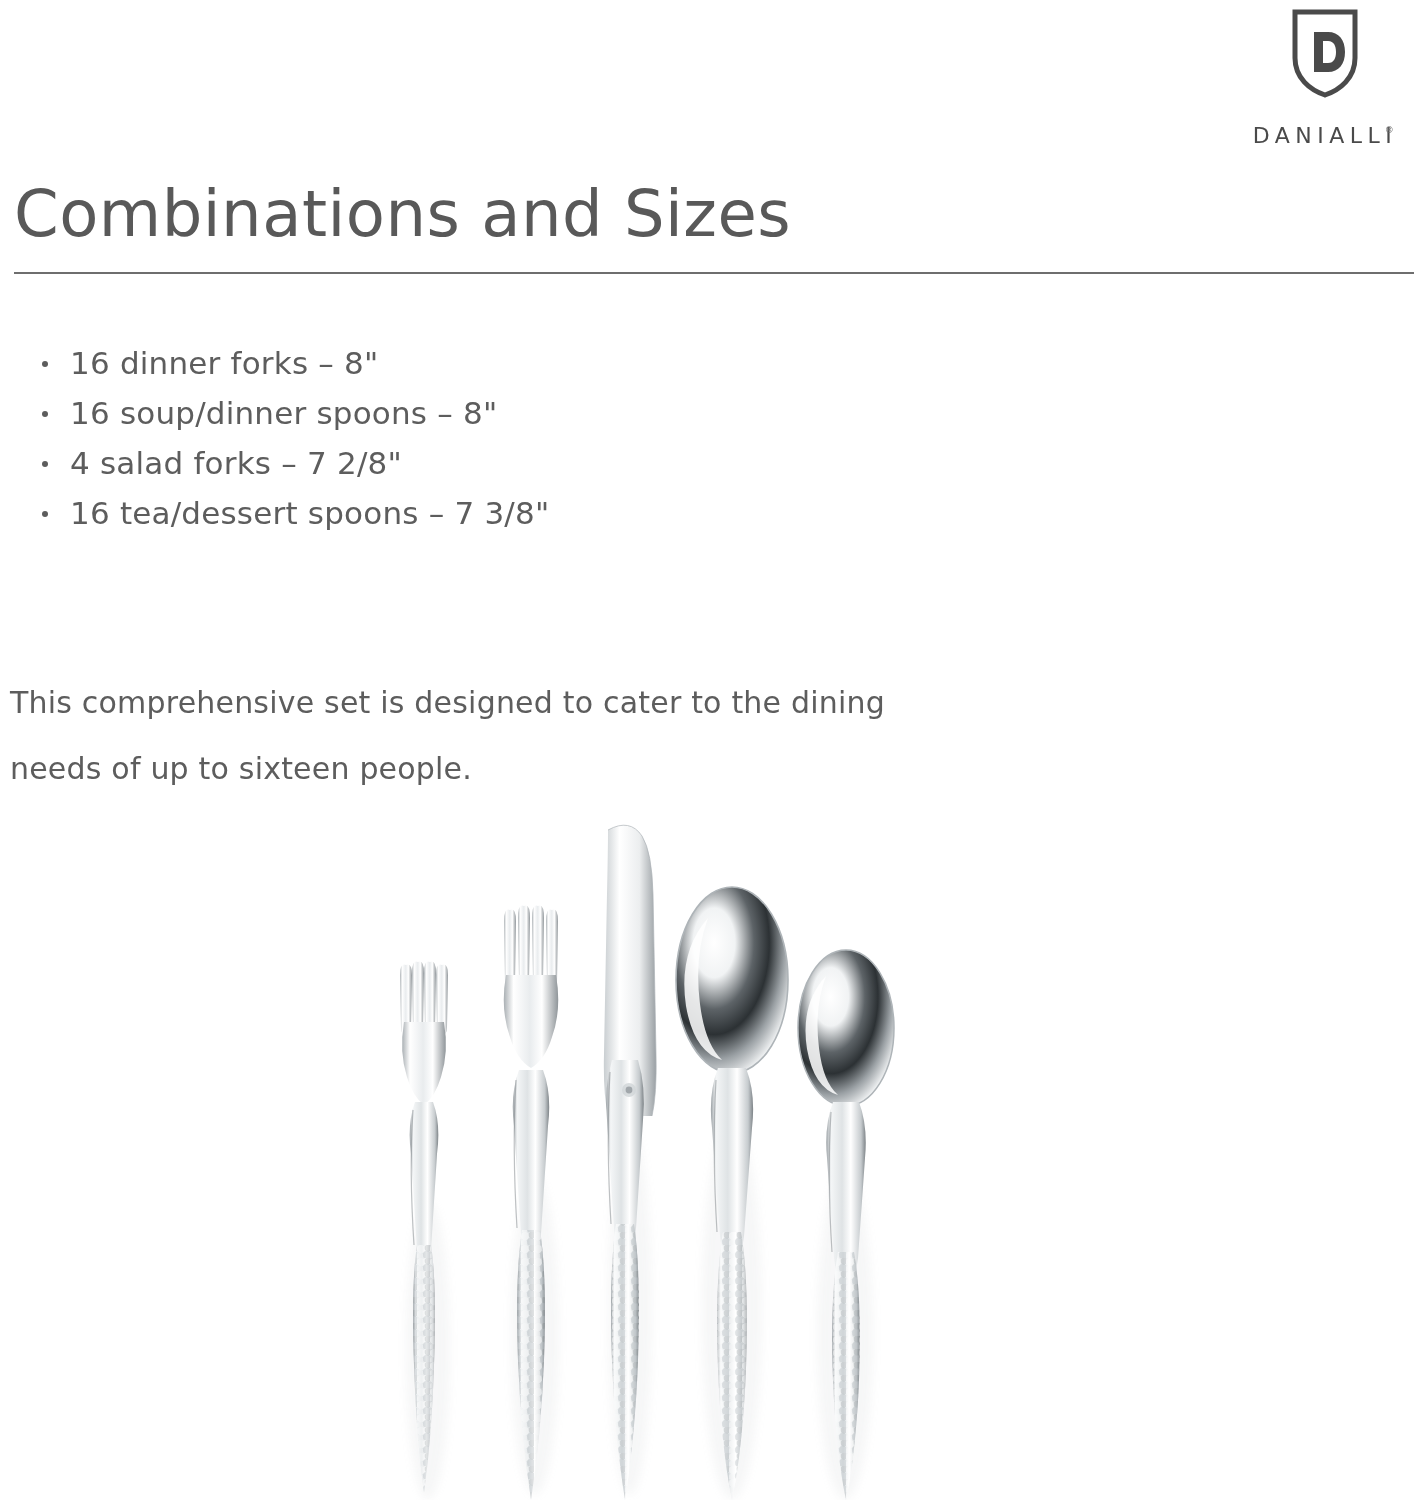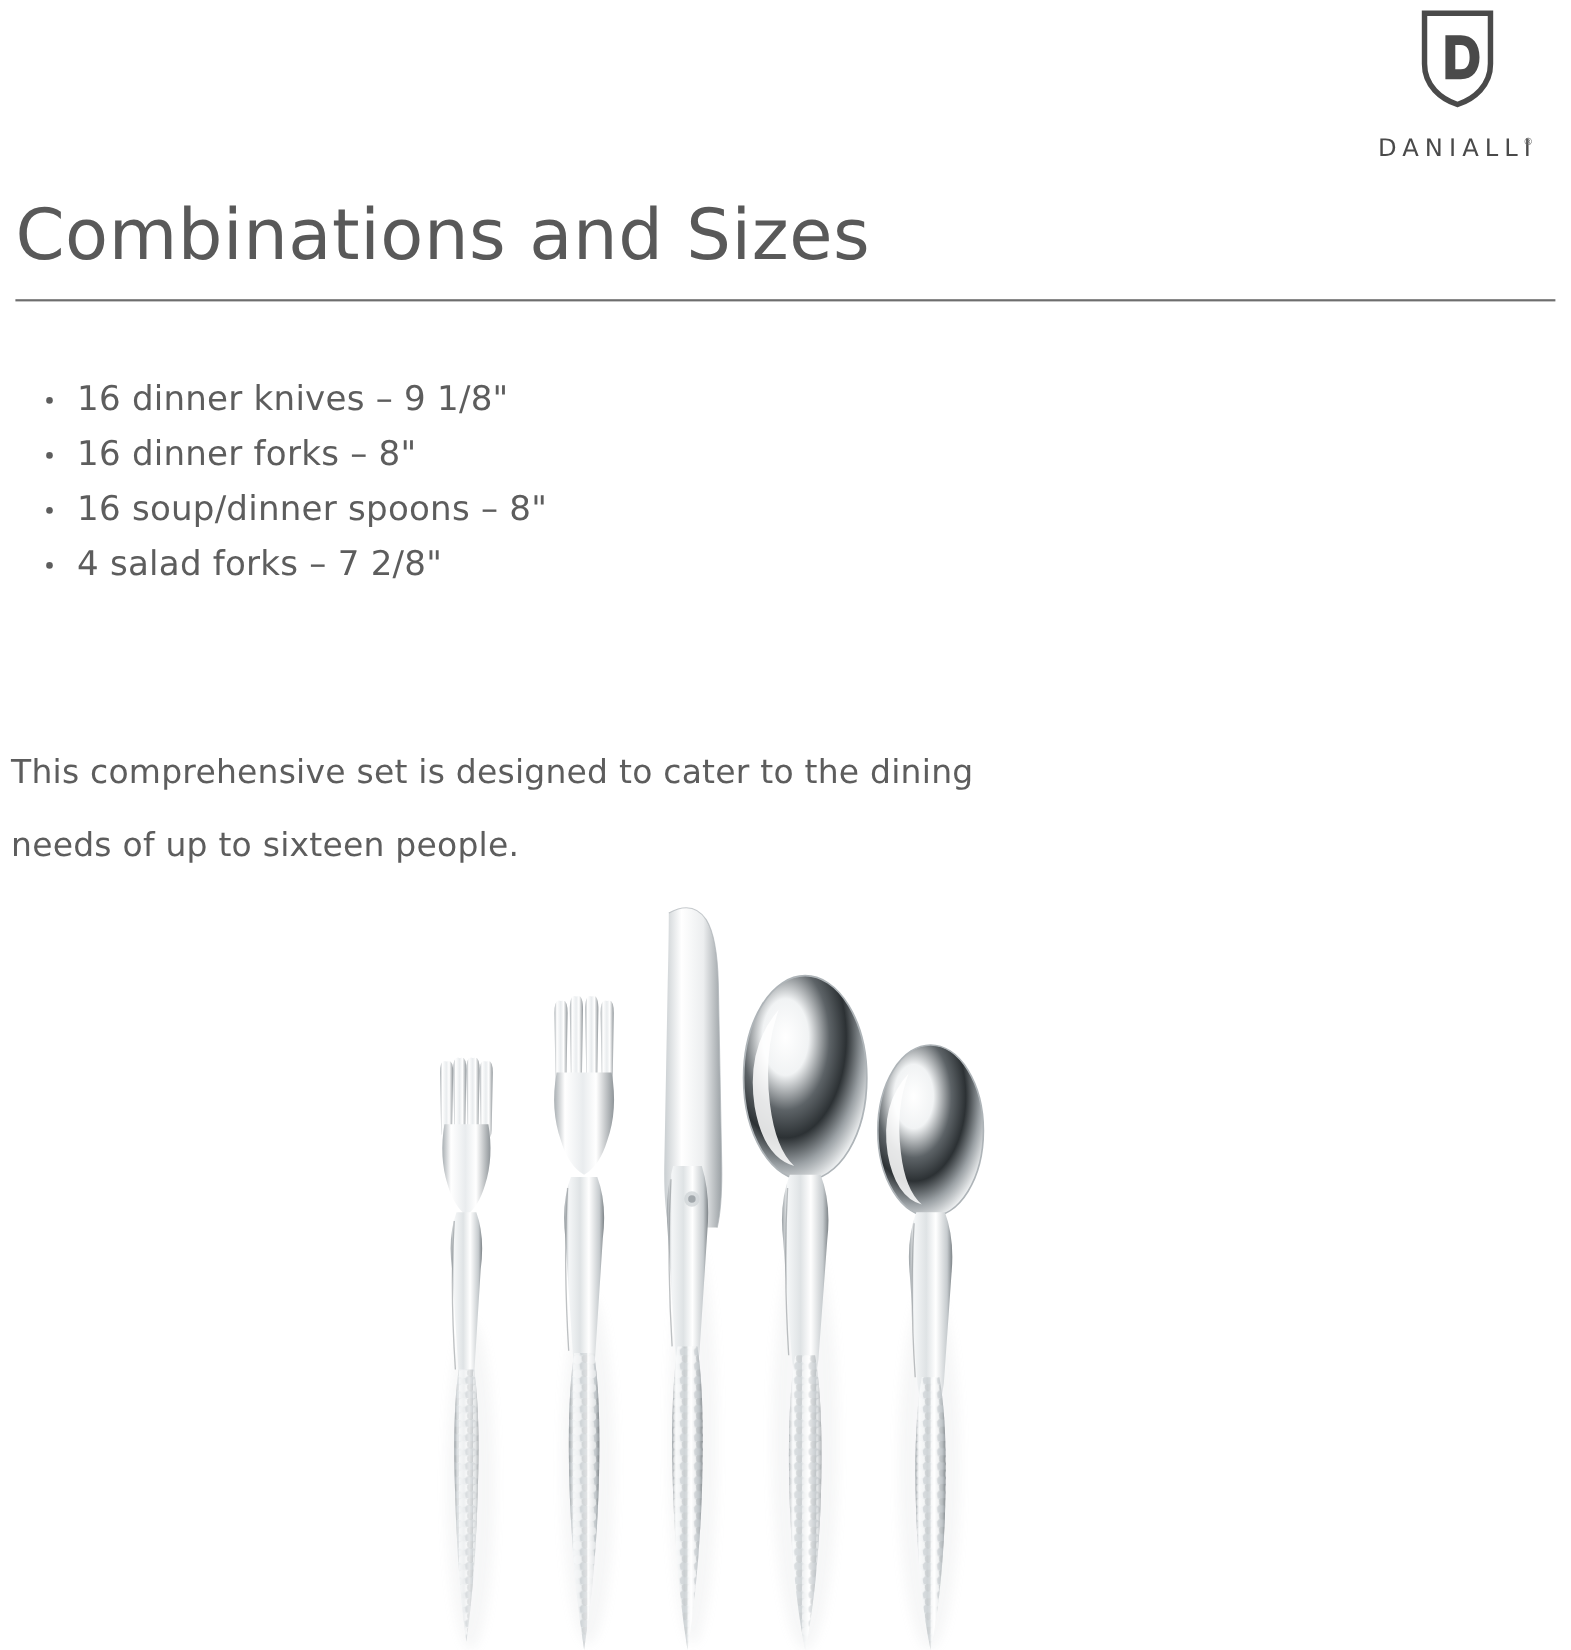--- a/index.html
+++ b/index.html
@@ -140,24 +140,24 @@
   </div>
   <div class="brand-name">
     <span>DANIALLI</span><span class="brand-reg">®</span>
   </div>
 </div>
 
 <h1 class="page-title">Combinations and Sizes</h1>
 <div class="divider"></div>
 
 <ul class="spec-list">
-  <li>16 dinner knives – 9 1/8"</li>
   <li>16 dinner forks – 8"</li>
   <li>16 soup/dinner spoons – 8"</li>
   <li>4 salad forks – 7 2/8"</li>
+  <li>16 tea/dessert spoons – 7 3/8"</li>
 </ul>
 
 <p class="summary">This comprehensive set is designed to cater to the dining needs of up to sixteen people.</p>
 
 <div class="product-figure">
   <svg class="cutlery-svg" viewBox="0 0 680 710">
     <defs>
       <linearGradient id="metalV" x1="0" y1="0" x2="1" y2="0">
         <stop offset="0%" stop-color="#a9afb3"></stop>
         <stop offset="18%" stop-color="#ffffff"></stop>

